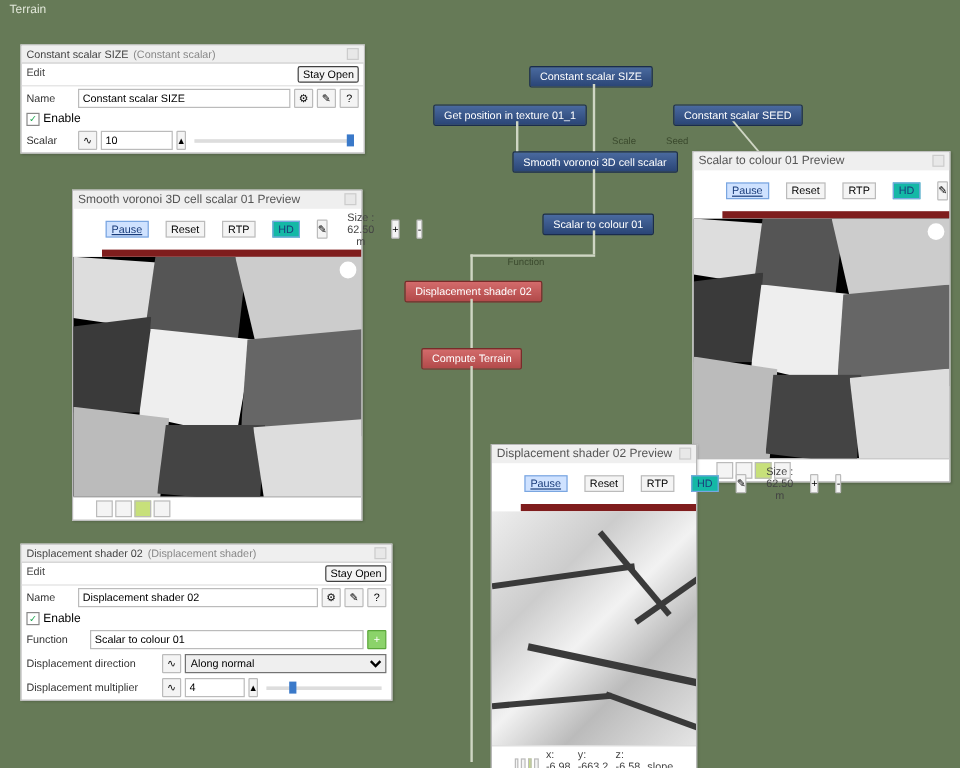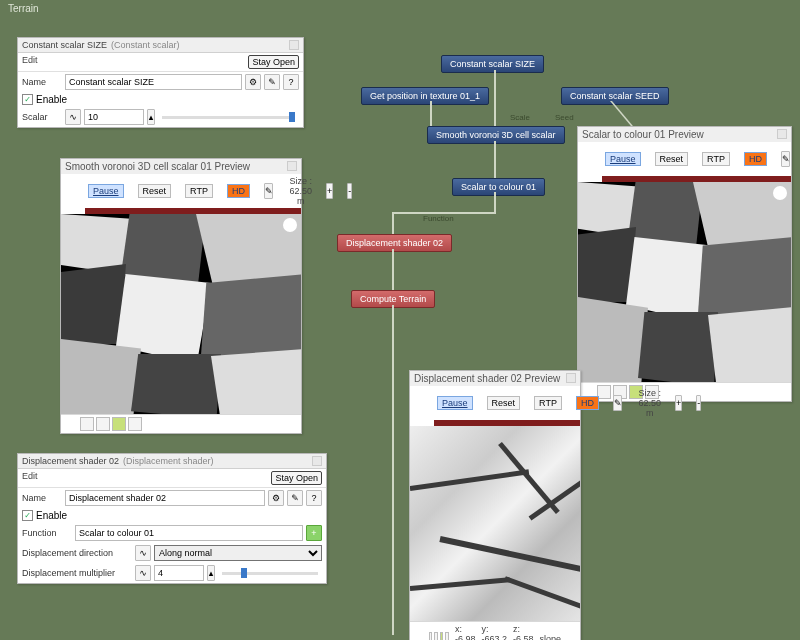--- a/index.html
+++ b/index.html
@@ -31,21 +31,21 @@
 .slider .th { position: absolute; width: 6px; height: 10px; background: #3a79c9; top: -4px; right: 0; }
 select.combo { flex:1; height:16px; border:1px solid #737373; font-size:9px; }
 
 
 .preview { position: absolute; background: #fff; border: 1px solid #b8b8b8; box-shadow: 1px 1px 2px rgba(0,0,0,.2); }
 .preview .pv-title { background: #efefef; padding: 2px 4px; color: #555; font-size: 9px; display: flex; }
 .preview .pv-title .closebx { margin-left: auto; width:10px;height:10px;background:#e8e8e8;border:1px solid #ccc; }
 .preview .pv-tb { display: flex; gap: 14px; padding: 2px 3px; border-bottom: 6px solid #7f1d1d; align-items: center; margin-left: 24px; }
 .preview .pv-tb .btn { font-size: 9px; padding: 1px 4px; border: 1px solid #bbb; background: #f4f4f4; }
 .preview .pv-tb .btn.pause { background: #cfe2ff; border-color: #7aa6e0; color: #1a3c7a; text-decoration: underline; }
-.preview .pv-tb .btn.hd { background: #f97316; border-color: #7aa6e0; color: #1a3c7a; }
+.preview .pv-tb .btn.hd { background: #14b8a6; border-color: #7aa6e0; color: #1a3c7a; }
 .preview .pv-tb .size { font-size: 9px; color: #444; margin-left: 2px; text-align: center; }
 .preview .pv-img { width: 100%; height: 200px; position: relative; overflow: hidden; }
 .preview .pv-bottom { display:flex; gap:2px; padding:2px 19px; border-top:1px solid #d8d8d8; align-items:center; }
 .preview .pv-bottom .tiny { width:14px;height:14px;border:1px solid #bbb;background:#f4f4f4; }
 .preview .pv-bottom .coord { font-size: 9px; color:#444; margin-left:4px; }
 
 
 .cellbg { position:absolute; inset:0; background:#000; }
 .cell { position: absolute; }
 .wtri { position:absolute; top:4px; right:4px; width:14px;height:14px;background:#fff;border-radius:50%; }

